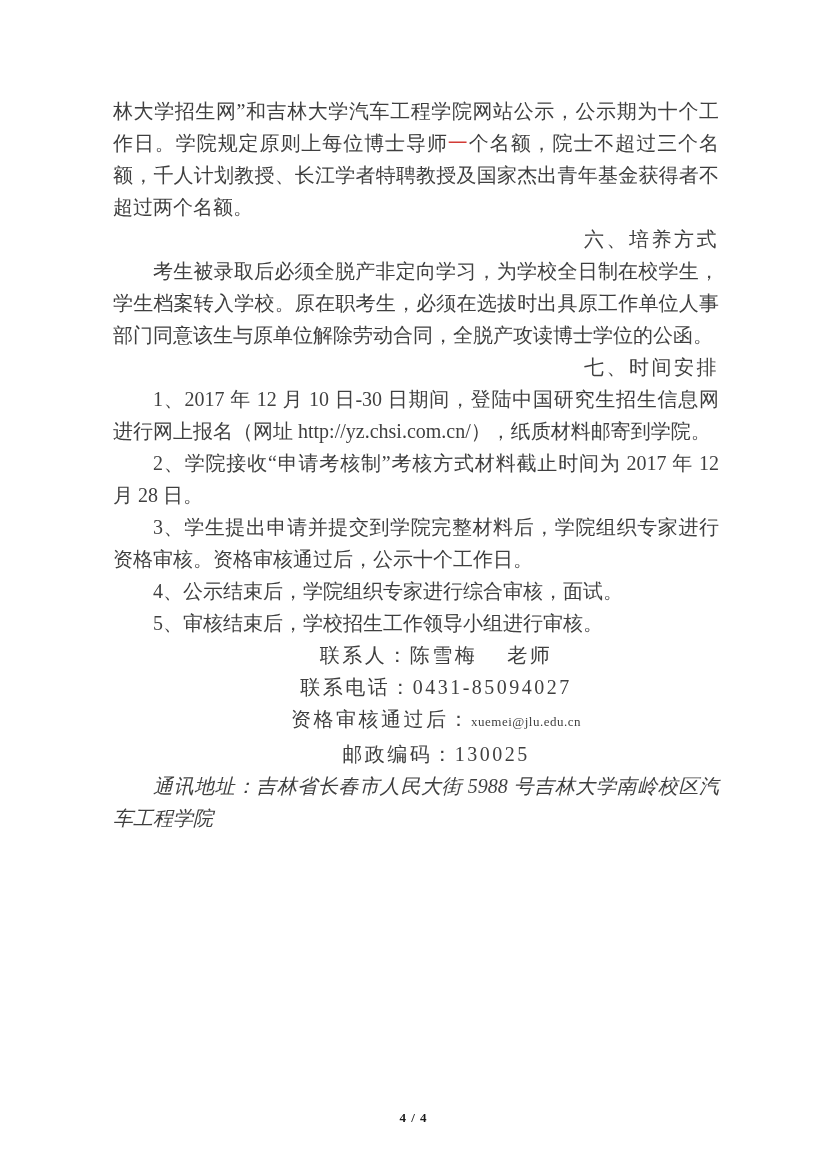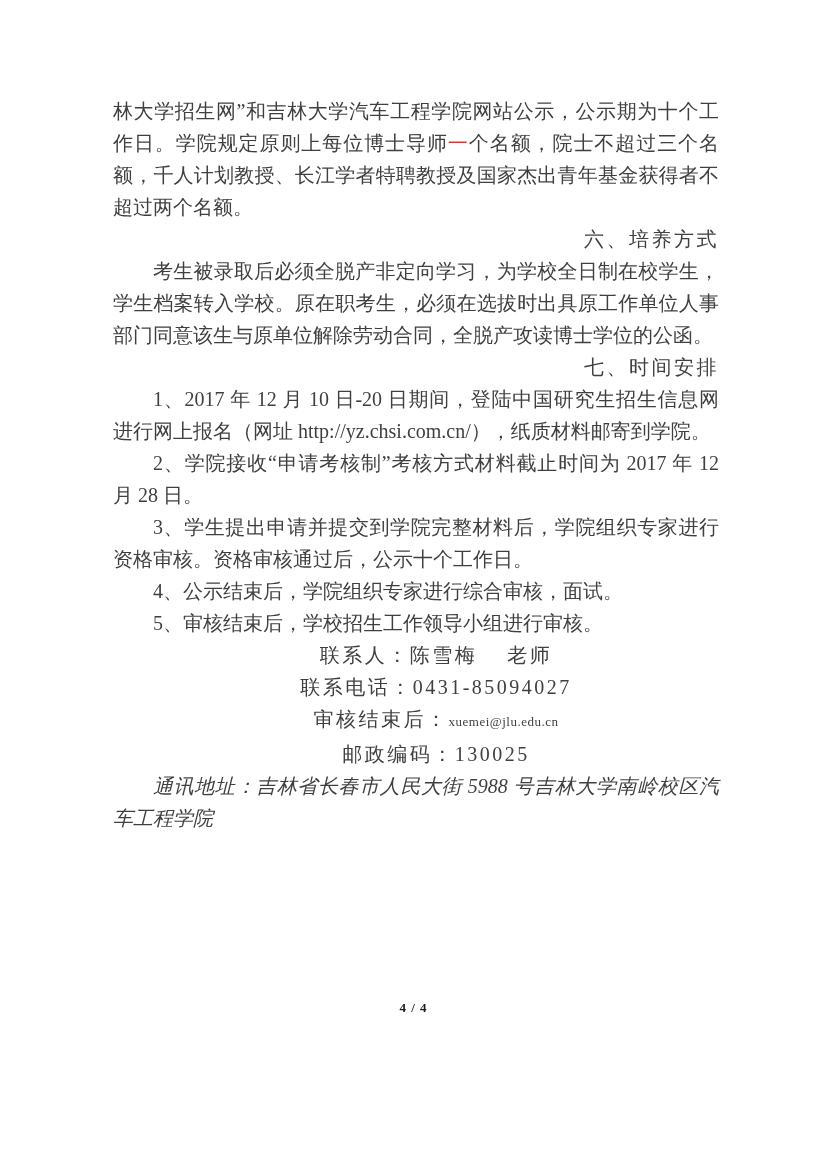--- a/index.html
+++ b/index.html
@@ -41,49 +41,49 @@
     text-align:justify;
     font-style:italic;
   }
   .red-text{color:var(--highlight-red);}
   .email-value{
     font-size:13px;
     letter-spacing:0.5px;
   }
   .page-footer{
     position:absolute;
-    left:0;top:1000px;width:827px;
+    left:0;top:1110px;width:827px;
     text-align:center;
     font-size:13px;
     font-weight:bold;
     color:var(--footer-text);
     letter-spacing:1px;
   }
 </style>
 </head>
 <body style="background: rgb(255, 255, 255);">
 
 <div class="doc-content">
 
   <p class="no-indent"><span>林大学招生网”和吉林大学汽车工程学院网站公示，公示期为十个工作日。学院规定原则上每位博士导师</span><span class="red-text">一</span><span>个名额，院士不超过三个名额，千人计划教授、长江学者特聘教授及国家杰出青年基金获得者不超过两个名额。</span></p>
 
   <p class="heading">六、培养方式</p>
 
   <p>考生被录取后必须全脱产非定向学习，为学校全日制在校学生，学生档案转入学校。原在职考生，必须在选拔时出具原工作单位人事部门同意该生与原单位解除劳动合同，全脱产攻读博士学位的公函。</p>
 
   <p class="heading">七、时间安排</p>
 
-  <p>1、2017 年 12 月 10 日-20 日期间，登陆中国研究生招生信息网进行网上报名（网址 http://yz.chsi.com.cn/），纸质材料邮寄到学院。</p>
+  <p>1、2017 年 12 月 10 日-30 日期间，登陆中国研究生招生信息网进行网上报名（网址 http://yz.chsi.com.cn/），纸质材料邮寄到学院。</p>
   <p>2、学院接收“申请考核制”考核方式材料截止时间为 2017 年 12 月 28 日。</p>
   <p>3、学生提出申请并提交到学院完整材料后，学院组织专家进行资格审核。资格审核通过后，公示十个工作日。</p>
   <p>4、公示结束后，学院组织专家进行综合审核，面试。</p>
   <p>5、审核结束后，学校招生工作领导小组进行审核。</p>
 
 
   <p class="contact-line">联系人：陈雪梅　 老师</p>
   <p class="contact-line">联系电话：0431-85094027</p>
-  <p class="contact-line"><span>审核结束后：</span><span class="email-value">xuemei@jlu.edu.cn</span></p>
+  <p class="contact-line"><span>资格审核通过后：</span><span class="email-value">xuemei@jlu.edu.cn</span></p>
   <p class="contact-line">邮政编码：130025</p>
   <p class="address-line">通讯地址：吉林省长春市人民大街 5988 号吉林大学南岭校区汽车工程学院</p>
 
 </div>
 
 <div class="page-footer">4 / 4</div>
 
 </body></html>

